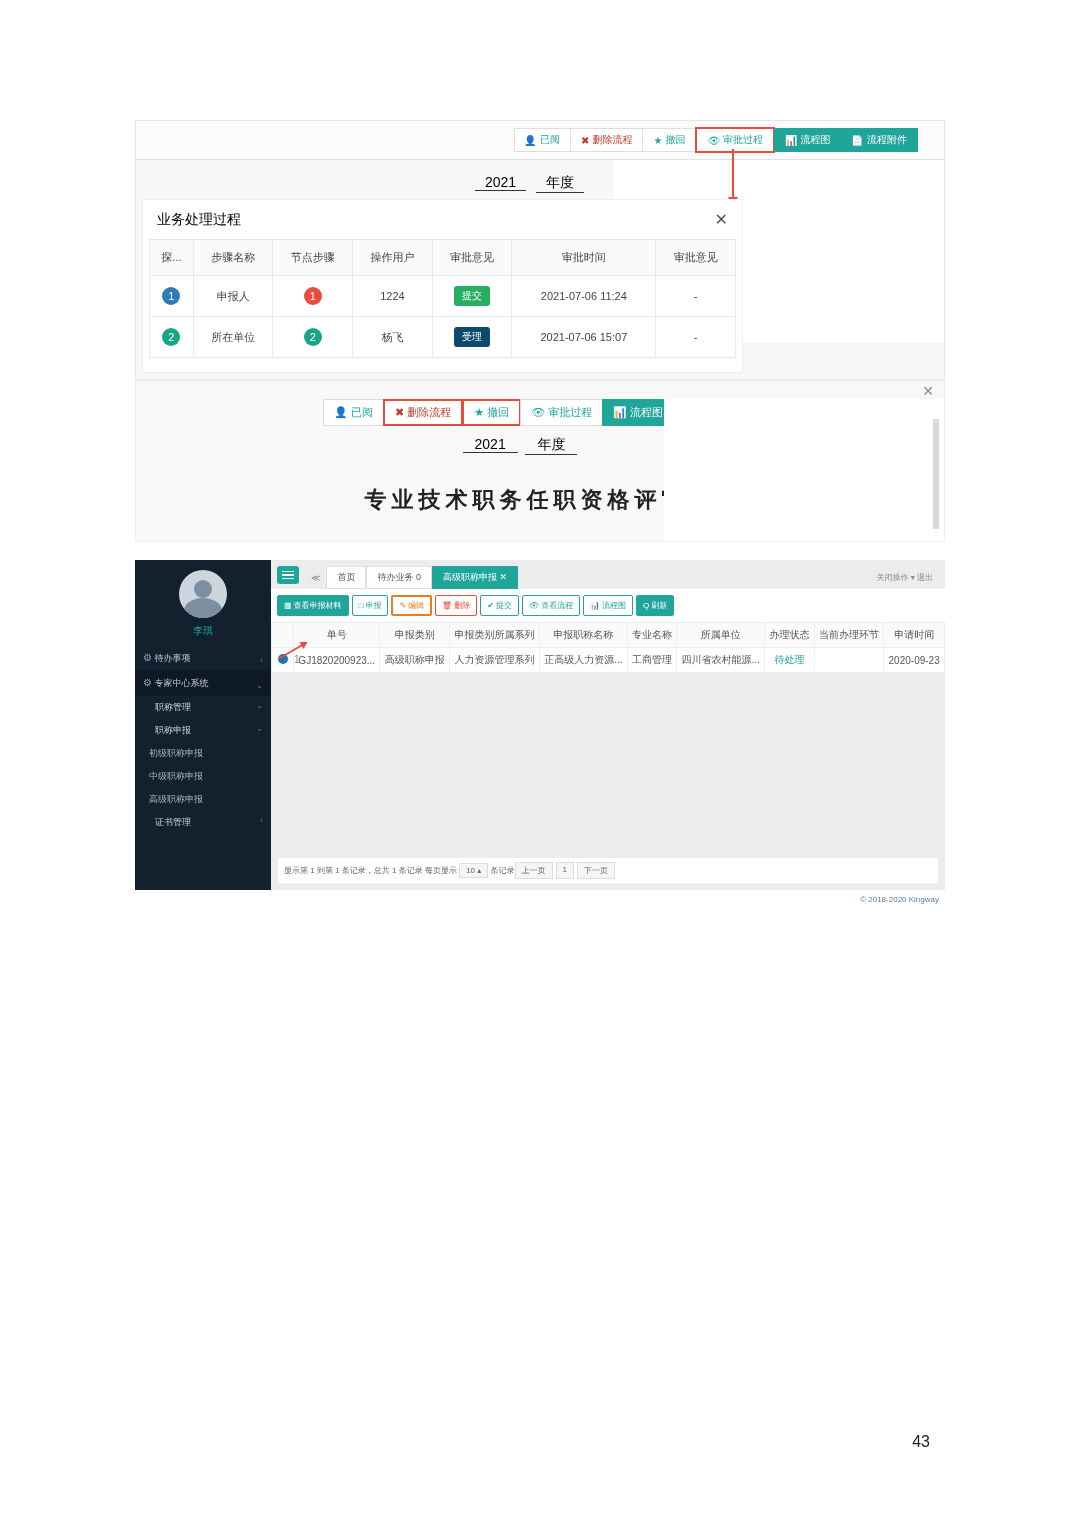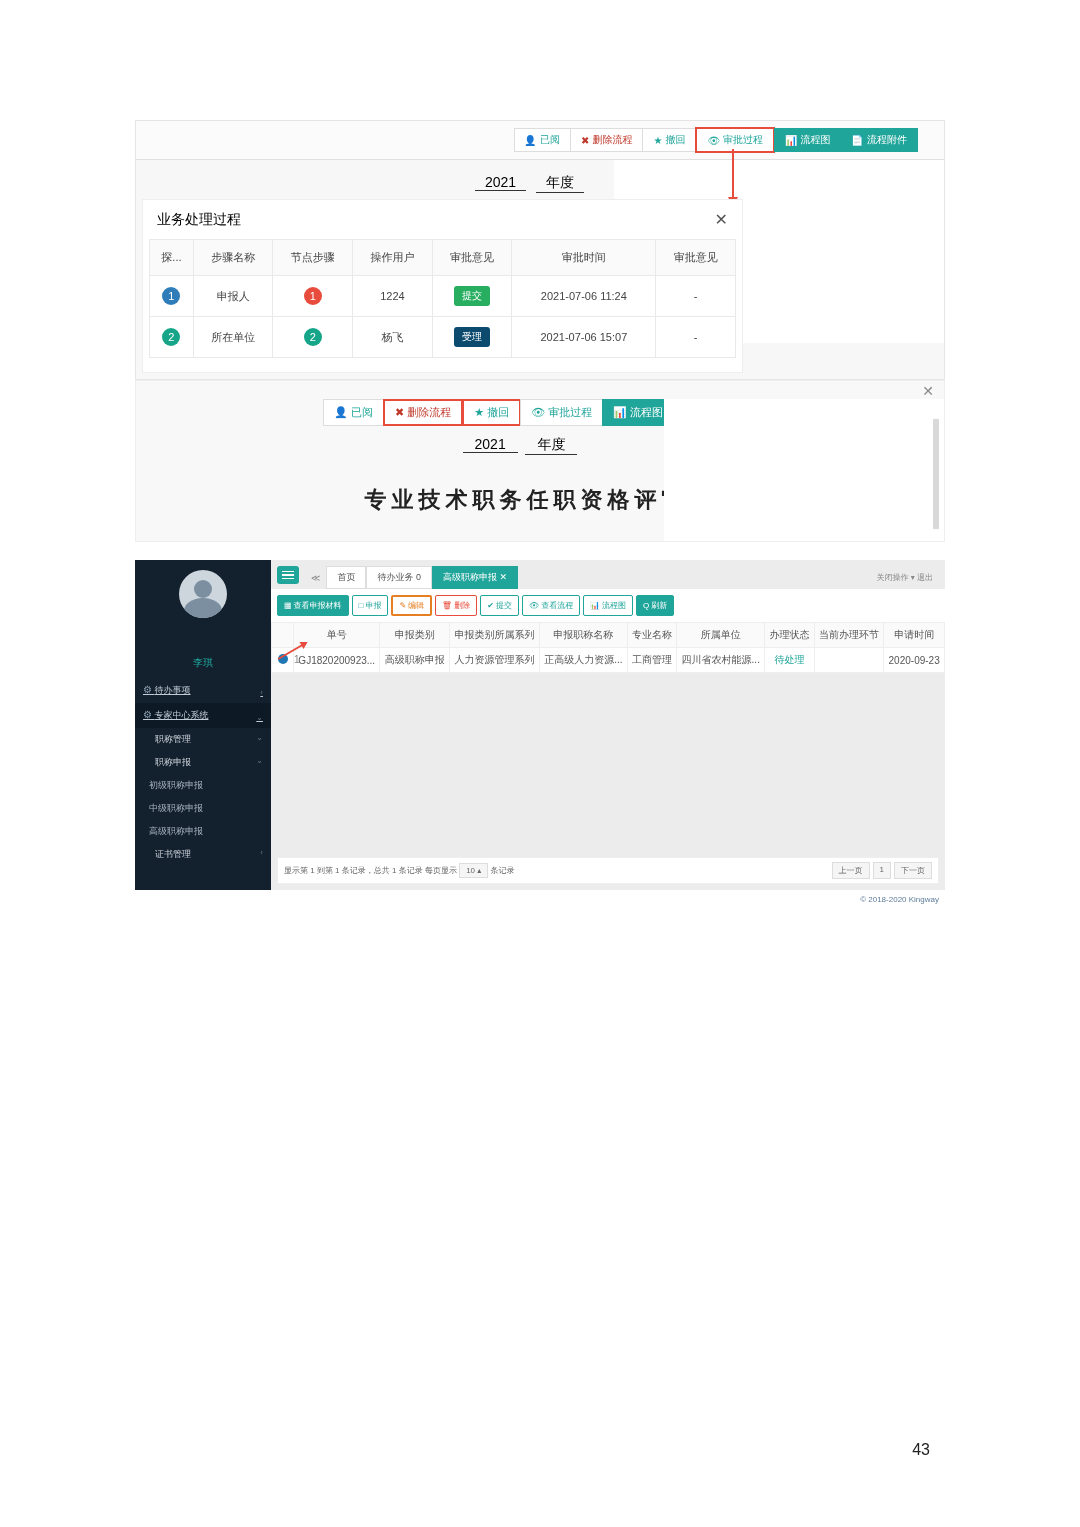--- a/index.html
+++ b/index.html
@@ -181,22 +181,22 @@
       background:#cdd6dd; display:inline-block; position:relative; overflow:hidden;
     }
     .avatar::before {
       content:''; position:absolute; left:50%; top:10px; transform:translateX(-50%);
       width:18px; height:18px; border-radius:50%; background:#7b8fa0;
     }
     .avatar::after {
       content:''; position:absolute; left:50%; bottom:-6px; transform:translateX(-50%);
       width:38px; height:26px; border-radius:50% 50% 0 0; background:#7b8fa0;
     }
-    .uname { text-align:center; color:#20a59a; font-size:10px; padding-bottom:8px;margin-top:32px;}
-    .navgroup { padding:6px 8px; display:flex; justify-content:space-between; align-items:flex-end;text-decoration:underline;}
+    .uname { text-align:center; color:#20a59a; font-size:10px; padding-bottom:8px;}
+    .navgroup { padding:6px 8px; display:flex; justify-content:space-between; align-items:flex-end;}
     .navgroup.active { background:#0d1925; }
     .navitem { padding:5px 8px 5px 14px; display:flex; justify-content:space-between;}
     .navitem.l2 { padding-left:20px; color:#d0d7de;}
     .navitem.l3 { color:#aab6c2;}
     .caret { font-size:8px; color:#6c7a88;}
     .gear { font-size:10px; color:#8fa2b3;}
 
     .main3 { flex:1; background:#ececec; display:flex; flex-direction:column; position:relative;}
     .hamb {
       position:absolute; left:6px; top:6px;
@@ -245,33 +245,33 @@
     }
     .red-arrow2::after {
       content:''; position:absolute; right:-2px; top:-3px;
       border-left:7px solid #e74c3c;
       border-top:4px solid transparent;
       border-bottom:4px solid transparent;
     }
     .redbox-sm { border:2px solid #e74c3c; }
     .pager3 {
       position:absolute; bottom:6px; left:6px; right:6px;
-      display:flex; justify-content:space-between; align-items:center;
+      display:flex; justify-content:flex-start; align-items:center;
       font-size:8px; color:#666; background:#fff; padding:4px 6px;
       border:1px solid #eee;
     }
     .pager3 .btns { display:flex; gap:3px; }
     .pgbtn { border:1px solid #ddd; padding:2px 6px; background:#f5f5f5; }
     .footer3 {
       position:absolute; bottom:-14px; right:6px;
       font-size:8px; color:#5f7d9b;padding-left:41px;
     }
 
     .page-num {
-      position:absolute; bottom:68px; right:150px;
+      position:absolute; bottom:76px; right:150px;
       font-size:16px; color:#222;
     }
     .teal-txt { color:#20a59a !important;}
   </style>
 </head>
 <body>
 
 <div class="page">
 
   <div class="shot1">

